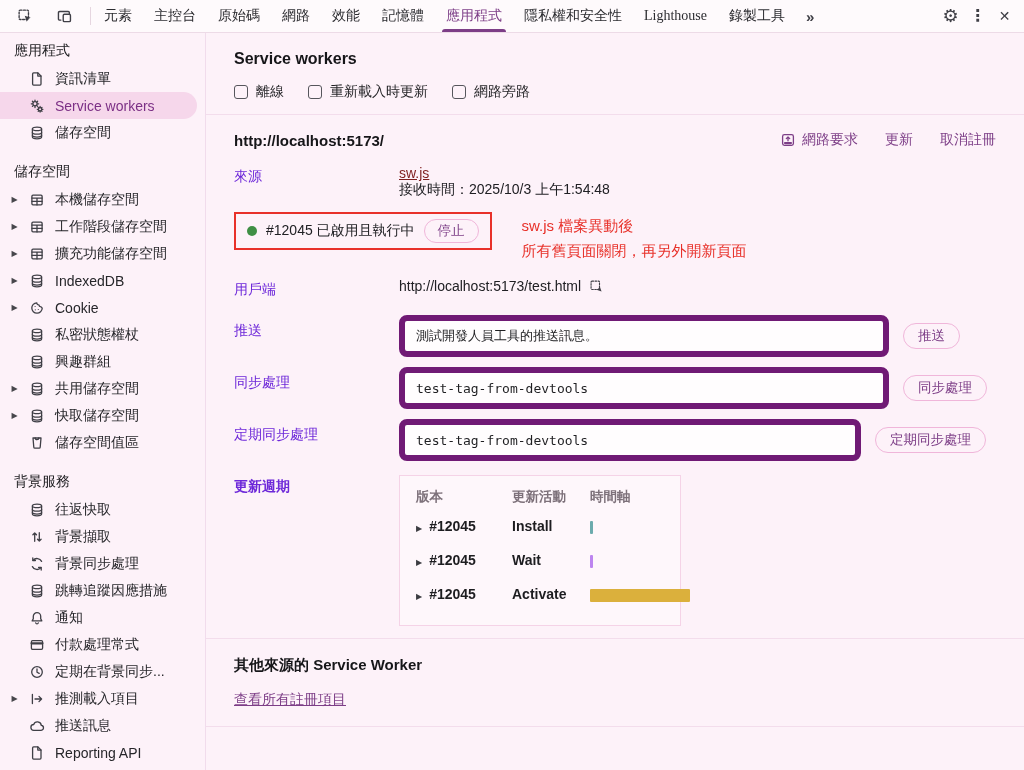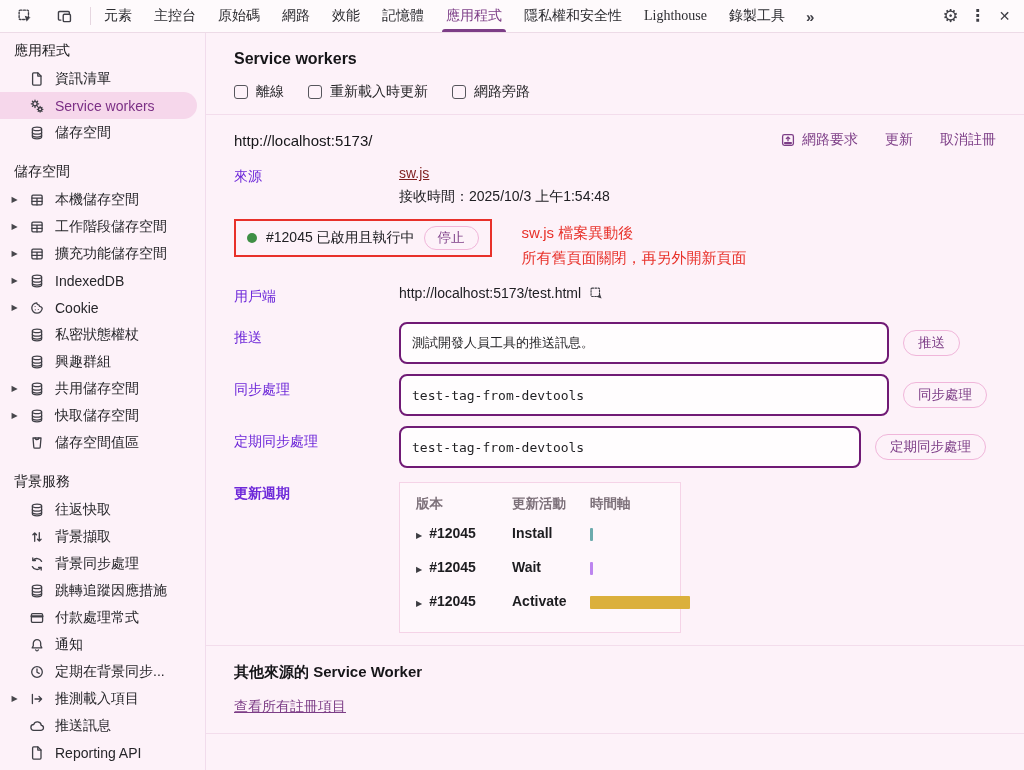--- a/index.html
+++ b/index.html
@@ -48,53 +48,53 @@
   .main { flex:1; min-width:0; display:flex; flex-direction:column; overflow:hidden; }
   .main-top { padding:17px 28px 0; }
   .main-title { font-size:16px; font-weight:600; color:#161619; }
   .checkbox-row { display:flex; align-items:center; gap:24px; margin:15px 0 13px; }
   .checkbox { display:flex; align-items:center; gap:8px; font-size:14px; cursor:default; }
   .cbox { width:14px; height:14px; border:1.6px solid #56565c; border-radius:3px; background:transparent; }
   .hdiv { height:1px; background:#f3ddec; flex-shrink:0; }
 
   .worker-section { padding:16px 28px 6px; }
   .origin-row { display:flex; align-items:center; margin-bottom:16px; }
-  .origin-title { font-size:15px; font-weight:400; color:#161619; }
+  .origin-title { font-size:15px; font-weight:700; color:#161619; }
   .origin-actions { margin-left:auto; display:flex; align-items:center; gap:27px; }
   .link-action { display:flex; align-items:center; gap:6px; color:#7d3e87; font-size:14px;
                  font-weight:500; cursor:pointer; white-space:nowrap; }
   .link-action svg { width:16px; height:16px; stroke:#7d3e87; fill:none; stroke-width:1.3;
                      stroke-linecap:round; stroke-linejoin:round; }
 
   .detail-row { display:flex; align-items:flex-start; margin-bottom:13px; }
   .detail-label { width:165px; flex-shrink:0; font-size:14px; color:#6d28d9; padding-top:3px; }
   .detail-value { font-size:14px; color:#202024; }
 
   .sw-link { color:#7f1d1d; text-decoration:underline; cursor:pointer; }
-  .received { margin-top:7px; font-size:14px; }
+  .received { font-size:14px; }
 
   .status-wrap { display:flex; align-items:flex-start; }
   .status-box { display:inline-flex; align-items:center; gap:9px; border:2px solid #e8312a;
                 padding:5px 11px; }
   .status-dot { width:10px; height:10px; border-radius:50%; }
   .pill-btn { display:inline-flex; align-items:center; justify-content:center; height:26px;
               padding:0 14px; border:1px solid #f0b6da; border-radius:999px; background:transparent;
               color:#7d3e87; font-size:13.5px; font-weight:500; cursor:pointer; white-space:nowrap;
               font-family:"Liberation Sans","DejaVu Sans",sans-serif; }
   .stop-btn { height:24px; padding:0 13px; }
   .annotation { margin-left:30px; margin-top:1px; color:#e8312a; font-size:15px; line-height:25px;
                 white-space:nowrap; }
 
   .client-value { display:flex; align-items:center; gap:8px; }
   .focus-icon svg { width:15px; height:15px; stroke:#3f3f46; fill:none; stroke-width:1.2;
                     stroke-linecap:round; stroke-linejoin:round; display:block; }
 
   .field-row .detail-label { padding-top:7px; }
   .field-value { display:flex; align-items:center; }
-  .text-input { width:490px; height:42px; border:2px solid #701a75; border-radius:8px;
+  .text-input { width:490px; height:42px; border:6px solid #701a75; border-radius:8px;
                 background:#fffdfe; padding:8px 11px; font:13px "DejaVu Sans Mono",monospace;
                 color:#1f1f22; outline:none; }
   .text-input.narrow { width:462px; }
   .field-value .pill-btn { margin-left:14px; }
 
   .cycle-table { width:282px; border:1px solid #f5d3e7; background:#fef7fb; padding:12px 16px 14px; }
   .cycle-head, .cycle-row { display:grid; grid-template-columns:96px 78px 1fr; align-items:center; }
   .cycle-head { color:#7d717a; font-size:13.5px; margin-bottom:3px; }
   .cycle-row { height:34px; font-size:14px; color:#1d1d20; }
   .row-tri { font-size:8px; color:#3c3c41; margin-right:7px; }
@@ -321,32 +321,32 @@
             <span class="side-icon"><svg viewBox="0 0 16 16">
                 <ellipse cx="8" cy="3.9" rx="4.6" ry="1.8"></ellipse>
                 <path d="M3.4 3.9v8.2c0 1 2.06 1.8 4.6 1.8s4.6-.8 4.6-1.8V3.9"></path>
                 <path d="M3.4 7.4c0 1 2.06 1.8 4.6 1.8s4.6-.8 4.6-1.8M3.4 10.3c0 1 2.06 1.8 4.6 1.8s4.6-.8 4.6-1.8"></path>
               </svg></span>
             <span>跳轉追蹤因應措施</span>
           </div>
           <div class="side-item">
             <span class="side-arrow"></span>
             <span class="side-icon"><svg viewBox="0 0 16 16">
+                <path d="M8 2.6a3.7 3.7 0 0 1 3.7 3.7v2.5l1.1 2.1H3.2l1.1-2.1V6.3A3.7 3.7 0 0 1 8 2.6z"></path>
+                <path d="M6.7 12.9a1.35 1.35 0 0 0 2.6 0"></path>
+              </svg></span>
+            <span>通知</span>
+          </div>
+          <div class="side-item">
+            <span class="side-arrow"></span>
+            <span class="side-icon"><svg viewBox="0 0 16 16">
                 <rect x="2.4" y="3.7" width="11.2" height="8.6" rx="1.2"></rect>
                 <path d="M2.6 6.3h10.8" stroke-width="2.2"></path>
               </svg></span>
             <span>付款處理常式</span>
-          </div>
-          <div class="side-item">
-            <span class="side-arrow"></span>
-            <span class="side-icon"><svg viewBox="0 0 16 16">
-                <path d="M8 2.6a3.7 3.7 0 0 1 3.7 3.7v2.5l1.1 2.1H3.2l1.1-2.1V6.3A3.7 3.7 0 0 1 8 2.6z"></path>
-                <path d="M6.7 12.9a1.35 1.35 0 0 0 2.6 0"></path>
-              </svg></span>
-            <span>通知</span>
           </div>
           <div class="side-item">
             <span class="side-arrow"></span>
             <span class="side-icon"><svg viewBox="0 0 16 16">
                 <circle cx="8" cy="8" r="5.3"></circle>
                 <path d="M8 4.9v3.3l2.2 1.2"></path>
               </svg></span>
             <span>定期在背景同步...</span>
           </div>
           <div class="side-item">

